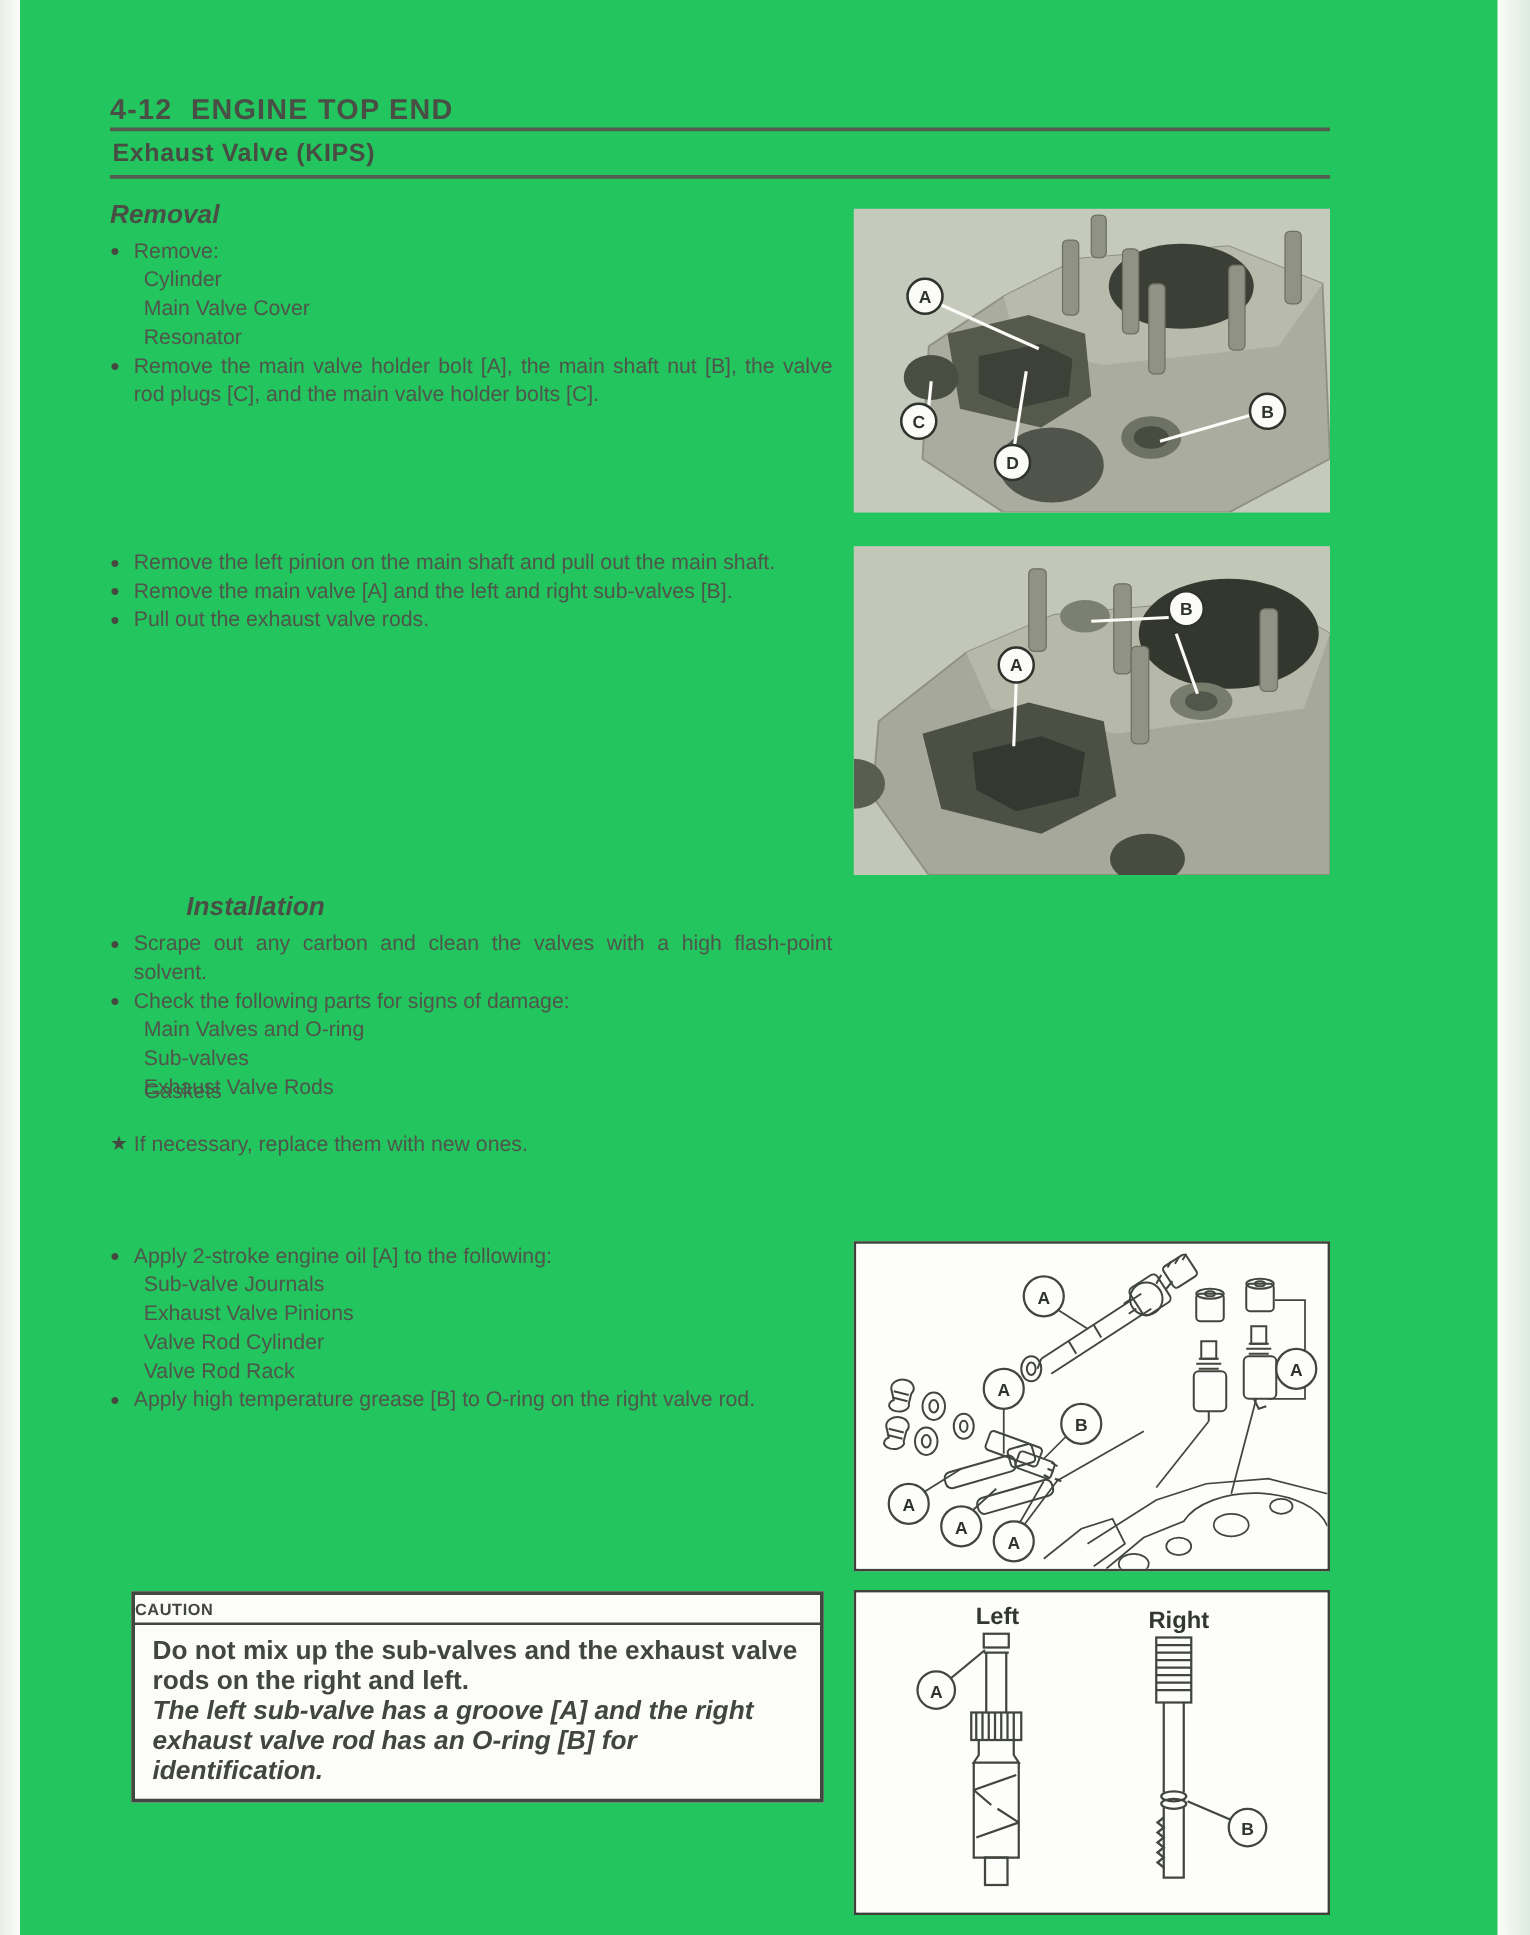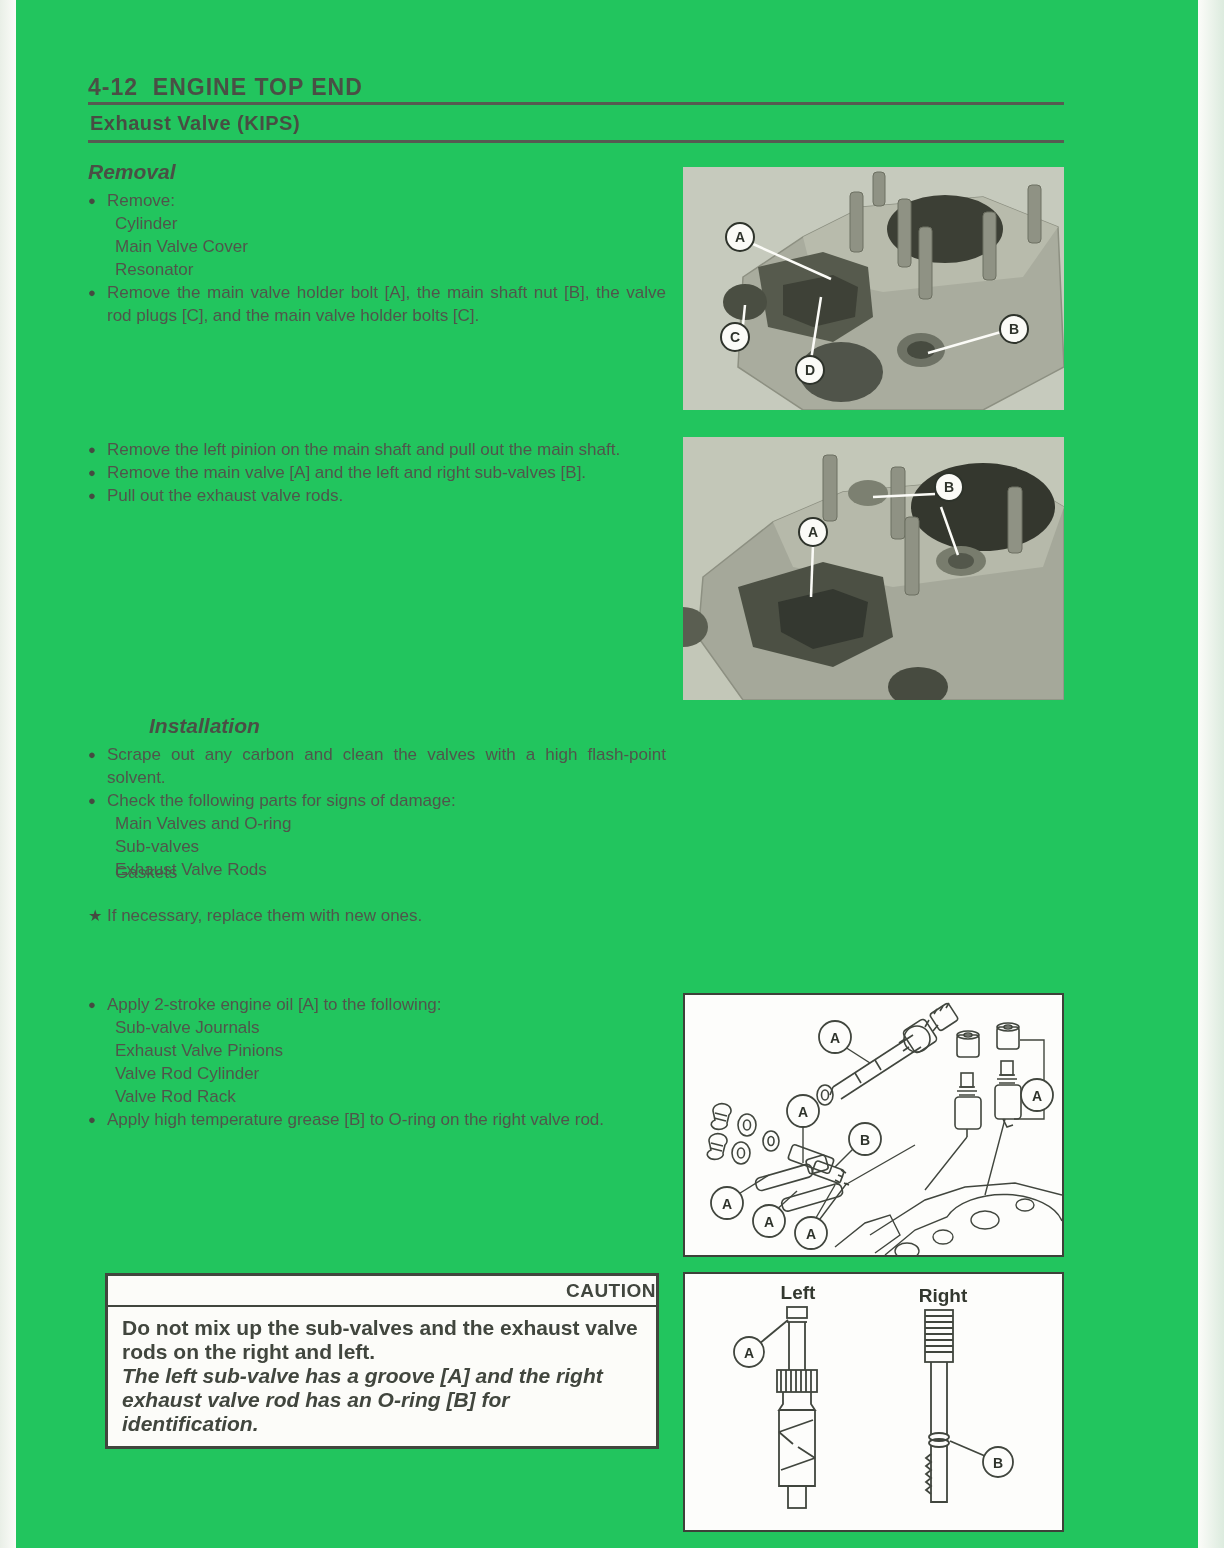--- a/index.html
+++ b/index.html
@@ -22,21 +22,21 @@
   .txt{font-size:17px;line-height:23px;color:#50554b;}
   .bullet-row{display:flex;align-items:flex-start;}
   .marker{width:19px;flex:0 0 19px;font-size:13px;line-height:23px;color:#454a41;}
   .marker.star{font-size:16px;}
   .indent{padding-left:27px;}
   .just{text-align:justify;}
   .figure{position:absolute;}
   .photo-frame{width:381px;background:#c6cabd;overflow:hidden;}
   .line-box{width:377px;background:#fdfdfb;border:2px solid #3d4139;}
   .caution-box{border:3px solid #41463e;background:#fcfcf9;}
-  .caution-title{font-size:19px;font-weight:bold;text-align:right;color:#41463e;
+  .caution-title{font-size:13px;font-weight:bold;text-align:left;color:#41463e;
     padding:4px 0 3px 0;border-bottom:2px solid #41463e;letter-spacing:.5px;}
   .caution-body{padding:9px 12px 10px 14px;font-size:21px;line-height:24px;
     font-weight:bold;color:#41463e;}
   .caution-line2{font-style:italic;}
   svg text.callout-letter{font-family:"Liberation Sans",sans-serif;font-size:14px;font-weight:bold;fill:#2e332b;}
   svg text.fig-label{font-family:"Liberation Sans",sans-serif;font-size:19px;font-weight:bold;fill:#33382f;}
 </style>
 </head>
 <body>
 

